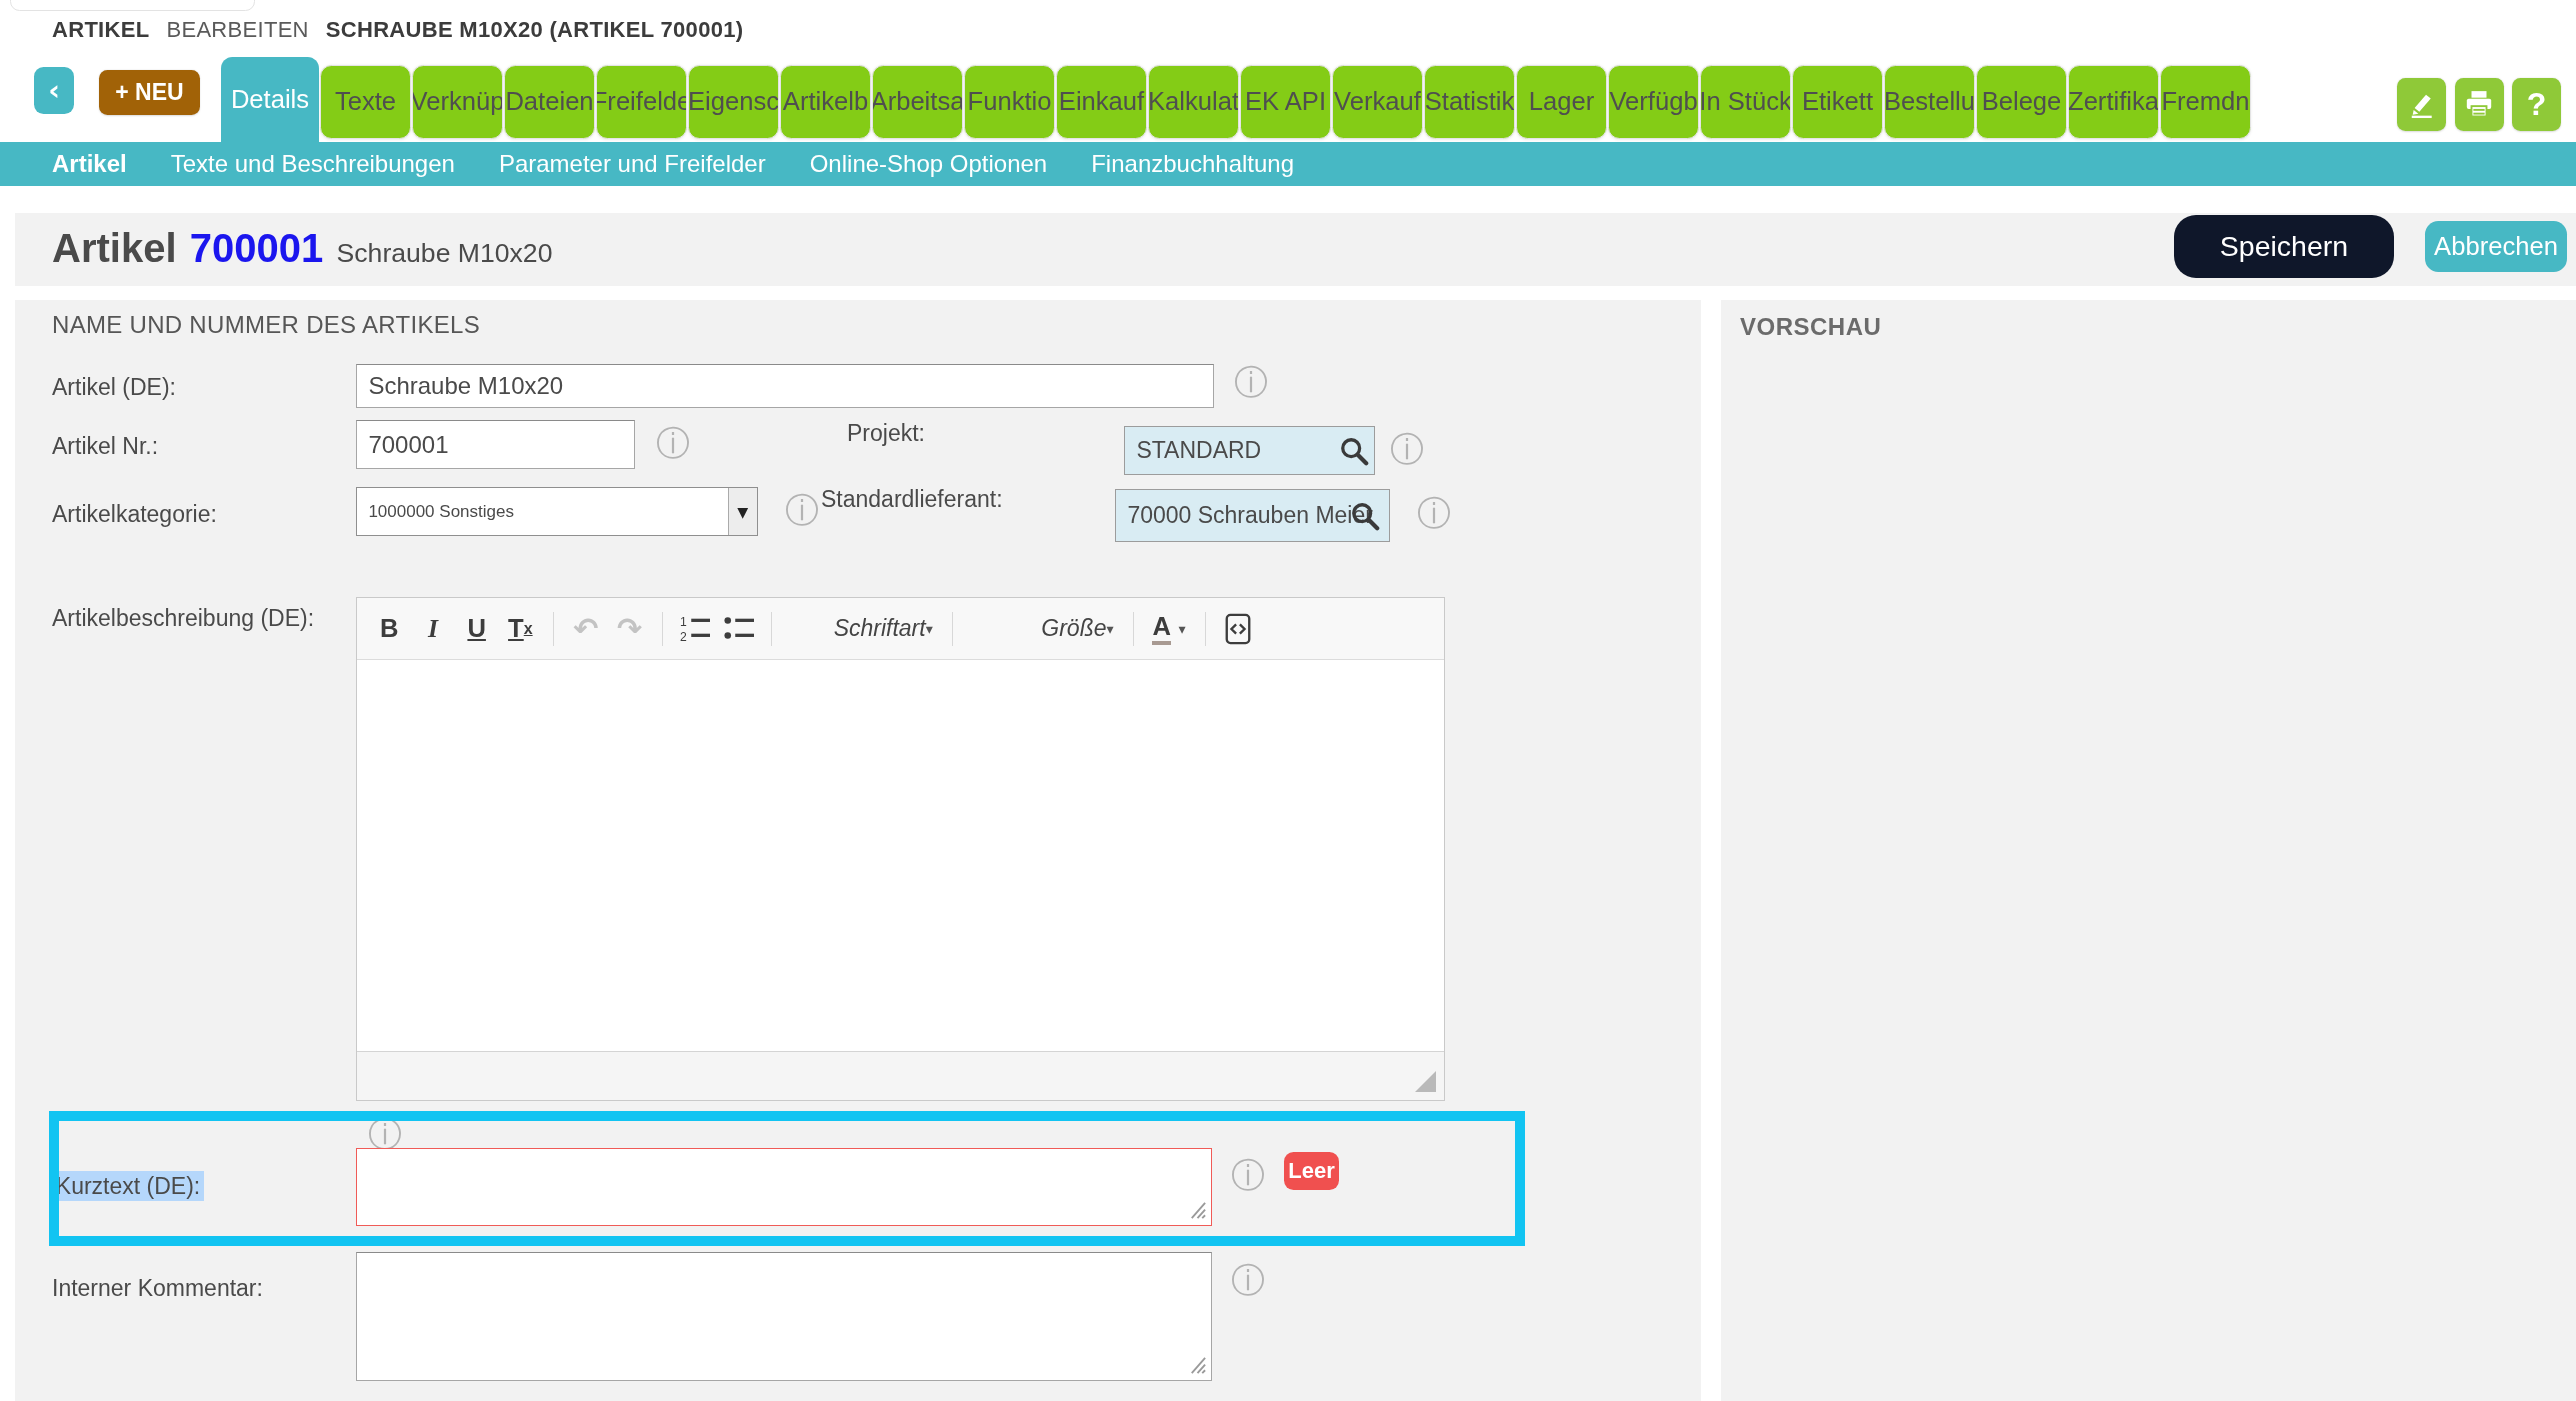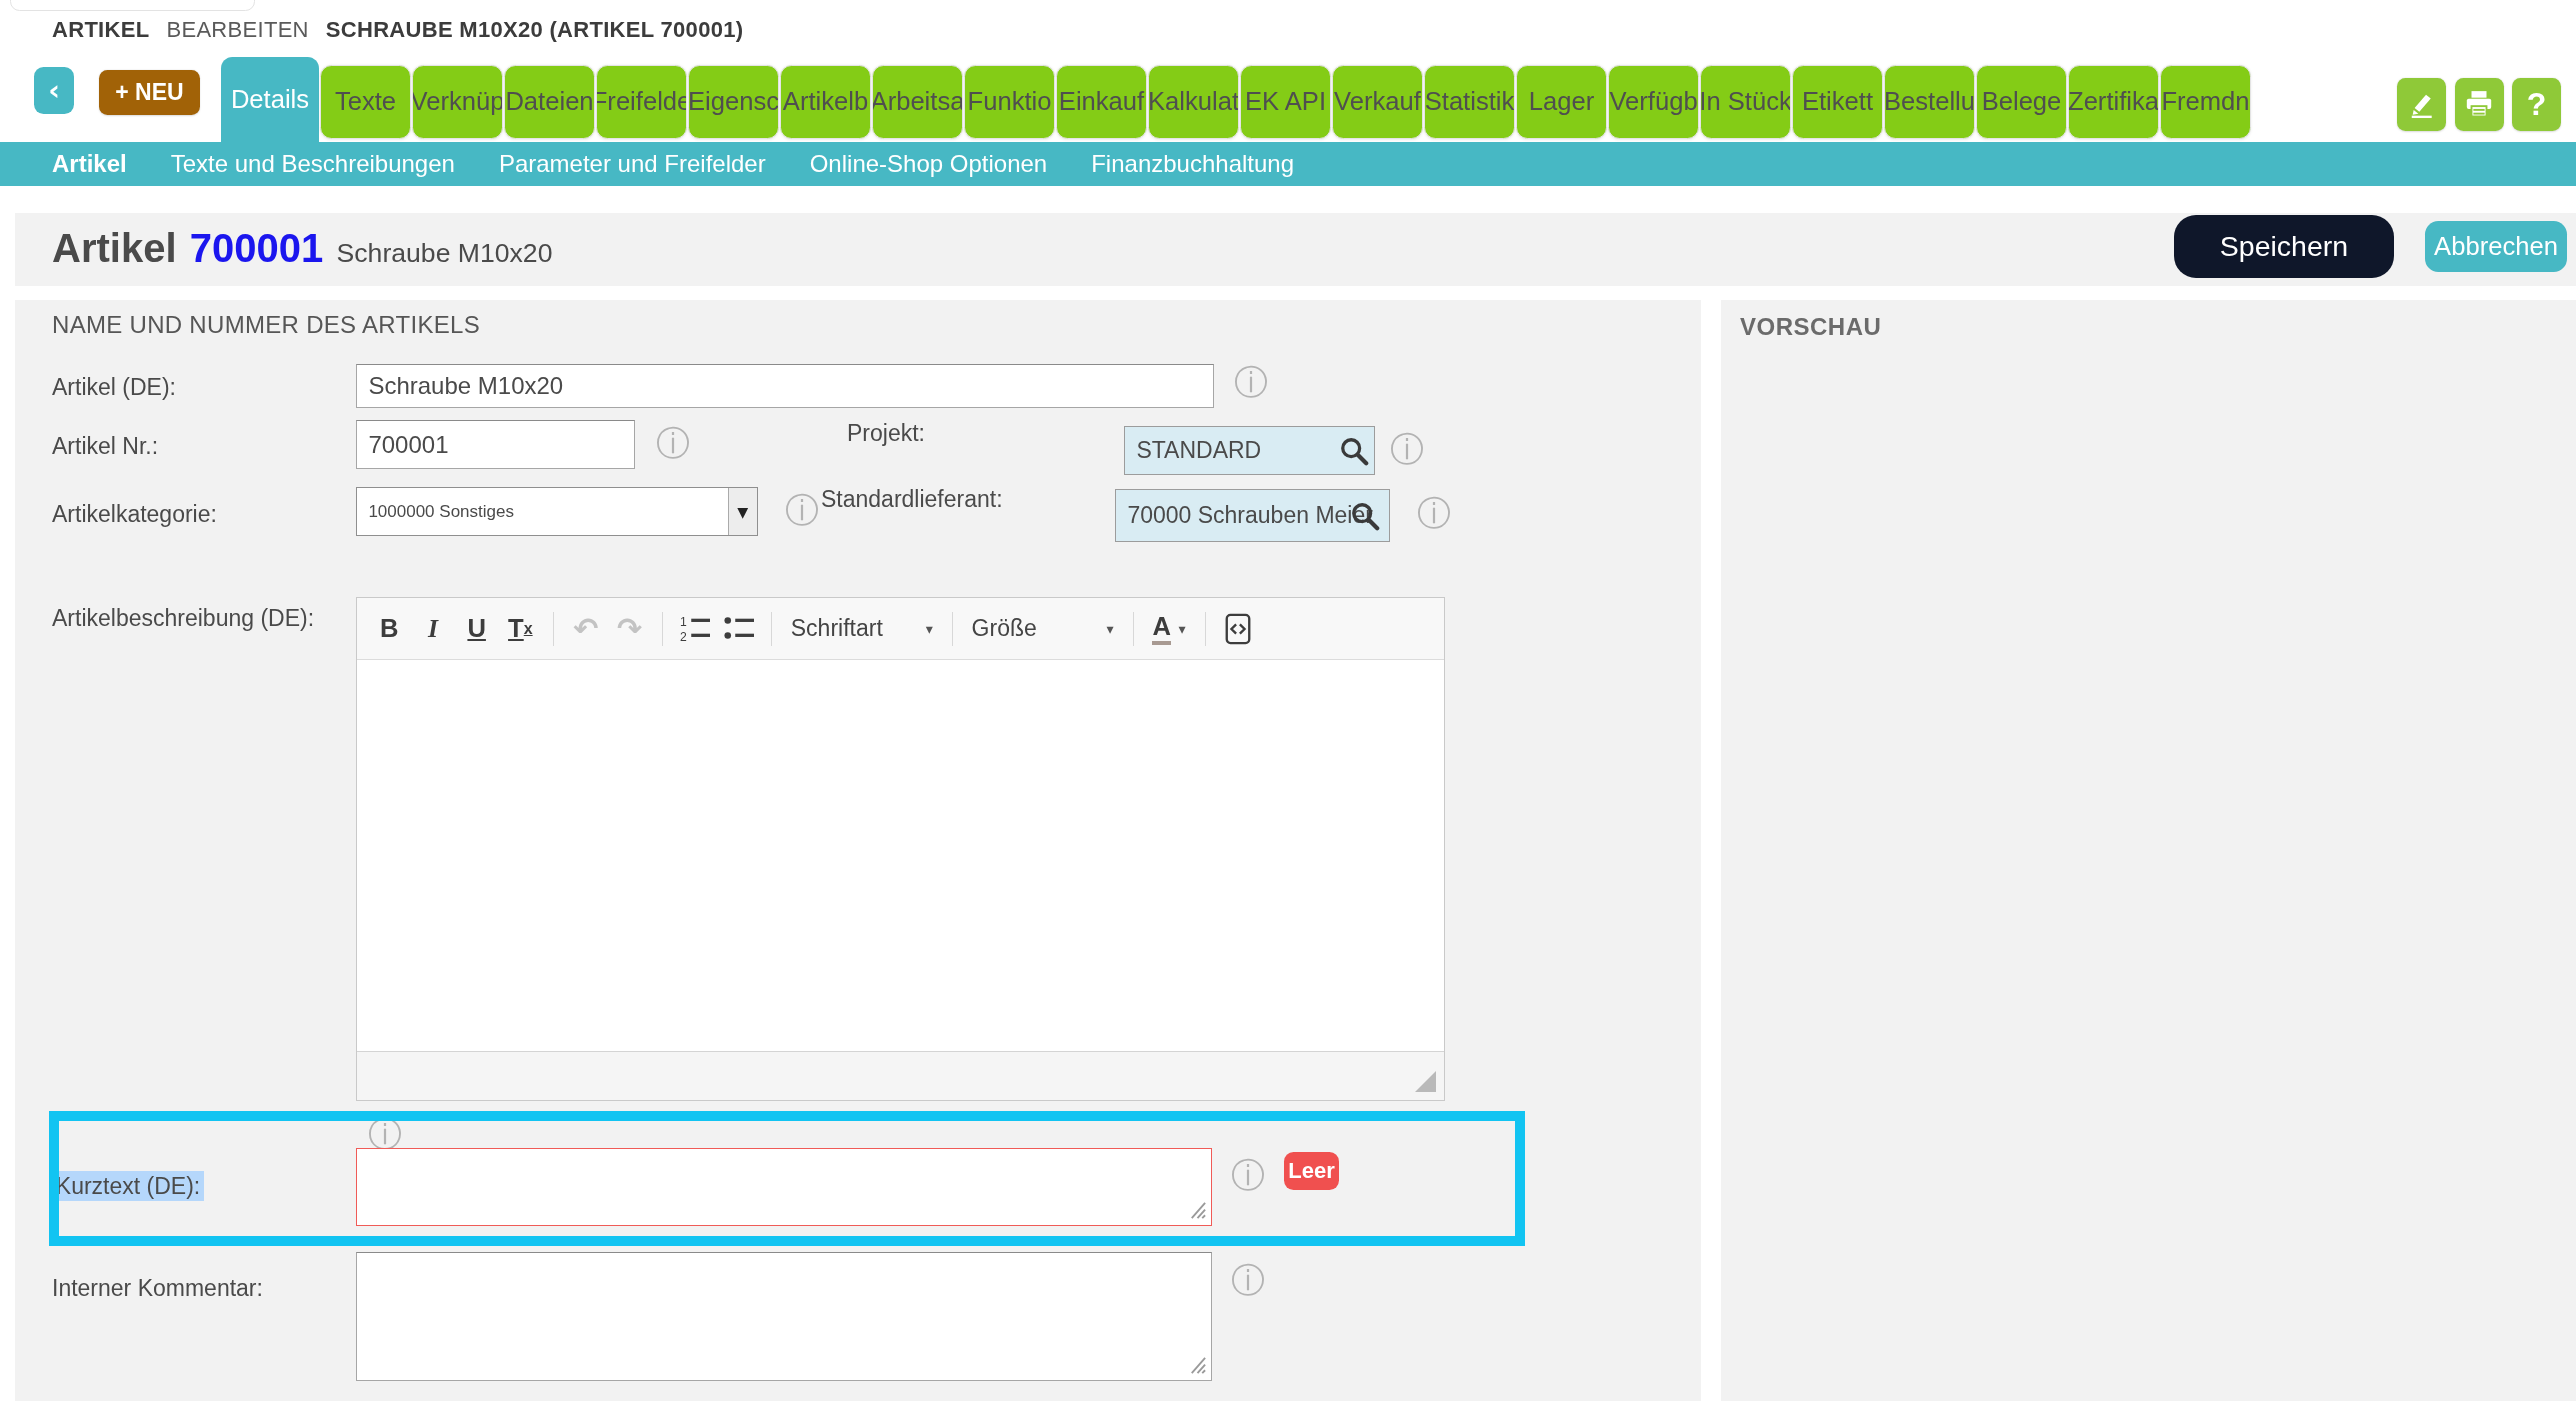--- a/index.html
+++ b/index.html
@@ -78,21 +78,21 @@
   .editor{position:absolute;left:341px;top:297px;width:1089px;background:#fff;border:1.9px solid #c9c9c9;box-sizing:border-box;}
   .ed-toolbar{height:61px;background:#f8f8f8;border-bottom:0.9px solid #dcdcdc;display:flex;align-items:center;padding:0 13.3px;gap:5.7px;}
   .tb-btn{min-width:38px;height:42px;display:flex;align-items:center;justify-content:center;color:#3d3d3d;font-size:25.6px;}
   .tb-bold{font-weight:bold;}
   .tb-italic{font-style:italic;font-family:"Liberation Serif",serif;font-weight:bold;}
   .tb-under{text-decoration:underline;font-weight:bold;}
   .tb-clear{font-weight:bold;text-decoration:underline;}
   .tb-clear sub{font-size:16px;text-decoration:none;}
   .tb-sep{width:0.9px;height:34px;background:#d8d8d8;margin:0 7.6px;}
   .tb-arrow{color:#c3c3c3;font-size:30px;font-weight:bold;}
-  .tb-combo{display:flex;align-items:center;justify-content:space-between;width:142px;font-size:23px;color:#444;padding:0 5.7px;}
+  .tb-combo{display:flex;align-items:center;justify-content:flex-end;width:142px;font-size:23px;color:#444;padding:0 5.7px;font-style:italic;}
   .tb-combo .caret{font-size:14.2px;color:#555;}
   .tb-color{display:flex;align-items:center;gap:7.6px;padding:0 5.7px;}
   .tb-color .colA{font-size:25.6px;font-weight:bold;color:#3d3d3d;border-bottom:4.7px solid #a89a92;line-height:28.5px;}
   .tb-color .caret{font-size:14.2px;color:#555;}
   .ed-content{height:391px;background:#fff;}
   .ed-footer{height:48px;background:#f5f5f5;border-top:0.9px solid #d4d4d4;position:relative;}
   .ed-grip{position:absolute;right:7.6px;bottom:7.6px;width:0;height:0;
     border-left:21px solid transparent;border-bottom:21px solid #b9b9b9;}
 
   

